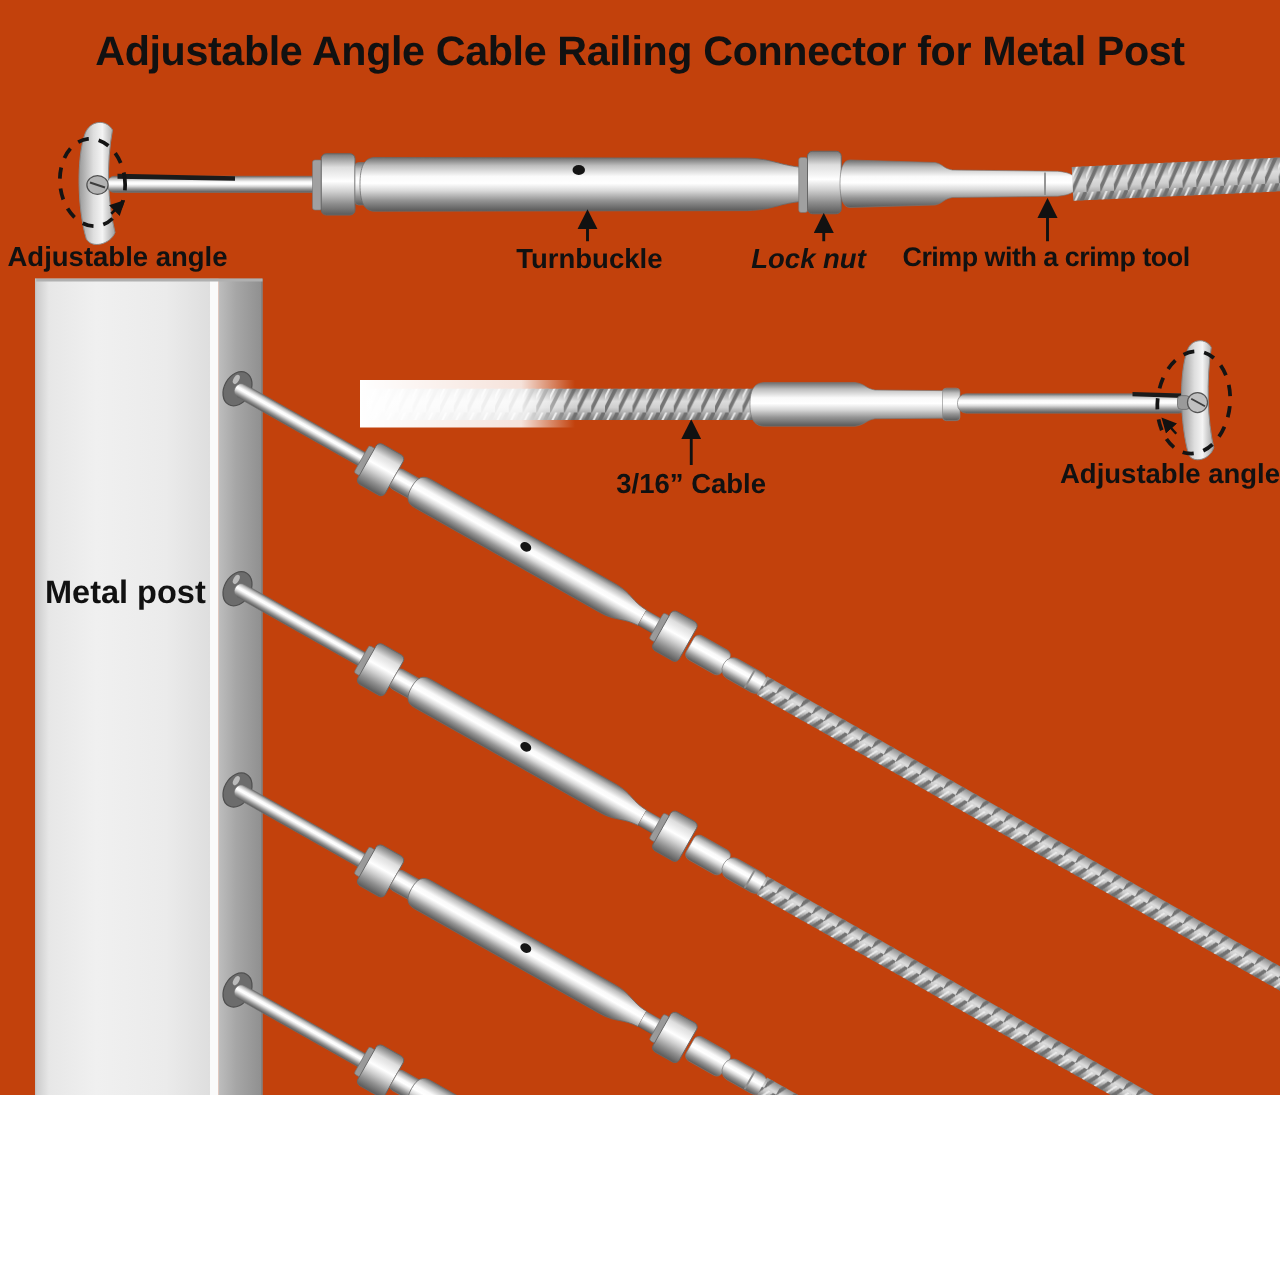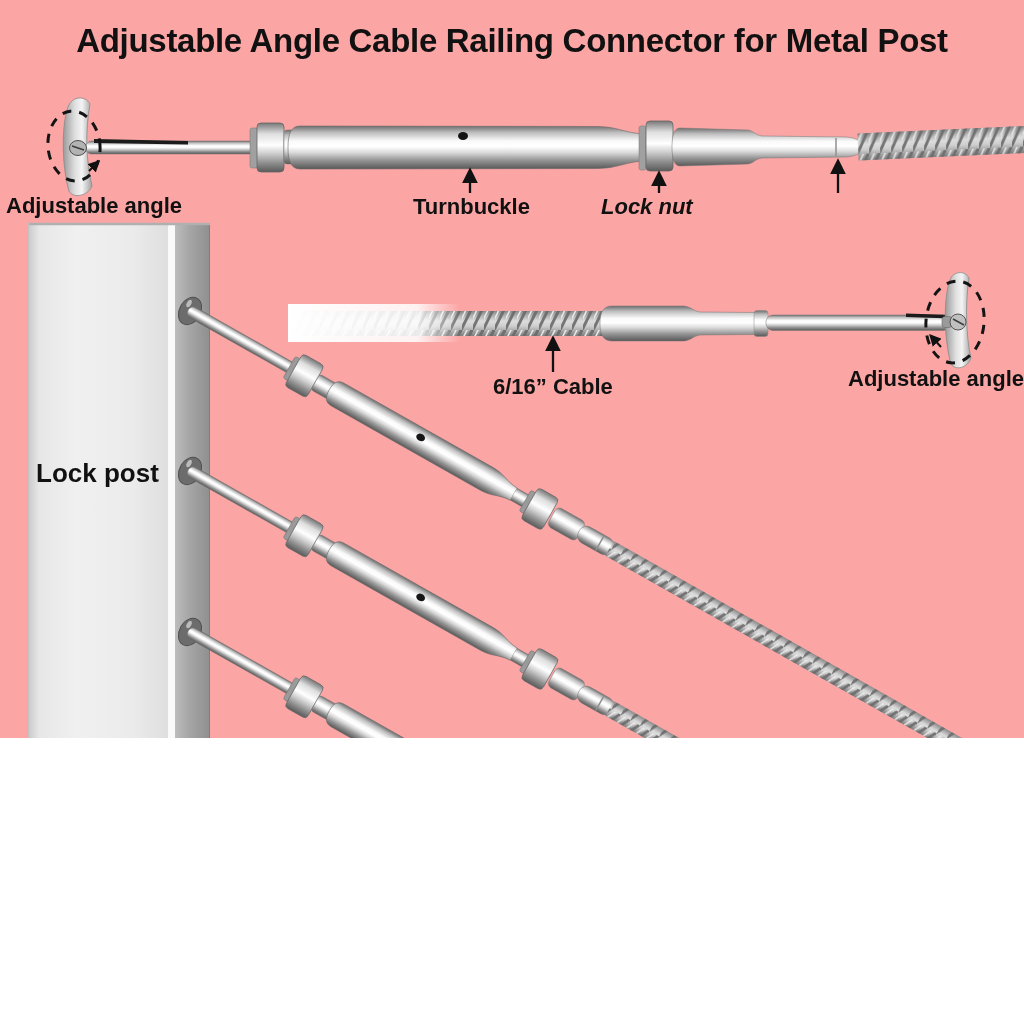--- a/index.html
+++ b/index.html
@@ -1,16 +1,16 @@
 <!DOCTYPE html>
 <html><head>
 <meta charset="utf-8">
 <style>
   html,body{margin:0;padding:0;background:#fff;}
-  .stage{position:relative;width:1024px;height:738px;background:#fca5a5;overflow:hidden;
+  .stage{position:relative;width:1024px;height:876px;background:#c2410c;overflow:hidden;
          font-family:"Liberation Sans","DejaVu Sans",sans-serif;}
   .stage svg{position:absolute;left:0;top:0;}
   .lbl{position:absolute;color:#111;font-weight:bold;white-space:nowrap;line-height:1.05;}
   .title{top:24px;left:0;width:1024px;text-align:center;font-size:33px;letter-spacing:-0.3px;}
   .lbl-adj-left{left:6px;top:194px;font-size:22px;}
   .lbl-turnbuckle{left:413px;top:195px;font-size:22px;}
   .lbl-locknut{left:601px;top:195px;font-size:22px;font-style:italic;}
   .lbl-crimp{left:722px;top:195px;font-size:21.5px;letter-spacing:-0.4px;}
   .lbl-cable{left:493px;top:375px;font-size:22px;}
   .lbl-adj-right{left:848px;top:367px;font-size:22px;}
@@ -157,16 +157,17 @@
   <line x1="470" y1="193" x2="470" y2="171" stroke="#111" stroke-width="2.3" marker-end="url(#ah)"></line>
   <line x1="659" y1="193" x2="659" y2="174" stroke="#111" stroke-width="2.3" marker-end="url(#ah)"></line>
   <line x1="838" y1="193" x2="838" y2="162" stroke="#111" stroke-width="2.3" marker-end="url(#ah)"></line>
   <line x1="553" y1="372" x2="553" y2="339" stroke="#111" stroke-width="2.3" marker-end="url(#ah)"></line>
 </svg>
 
   <div class="lbl title">Adjustable Angle Cable Railing Connector for Metal Post</div>
   <div class="lbl lbl-adj-left">Adjustable angle</div>
   <div class="lbl lbl-turnbuckle">Turnbuckle</div>
   <div class="lbl lbl-locknut">Lock nut</div>
-  <div class="lbl lbl-cable">6/16” Cable</div>
+  <div class="lbl lbl-crimp">Crimp with a crimp tool</div>
+  <div class="lbl lbl-cable">3/16” Cable</div>
   <div class="lbl lbl-adj-right">Adjustable angle</div>
-  <div class="lbl lbl-post">Lock post</div>
+  <div class="lbl lbl-post">Metal post</div>
 </div>
 
 </body></html>

